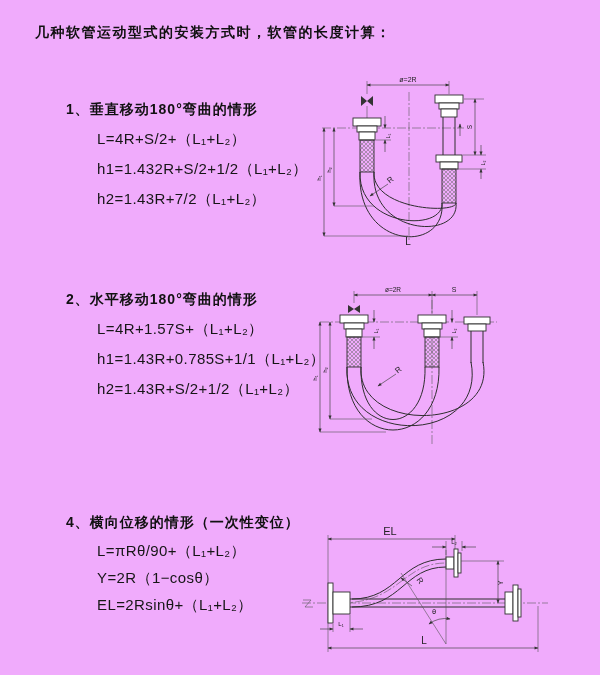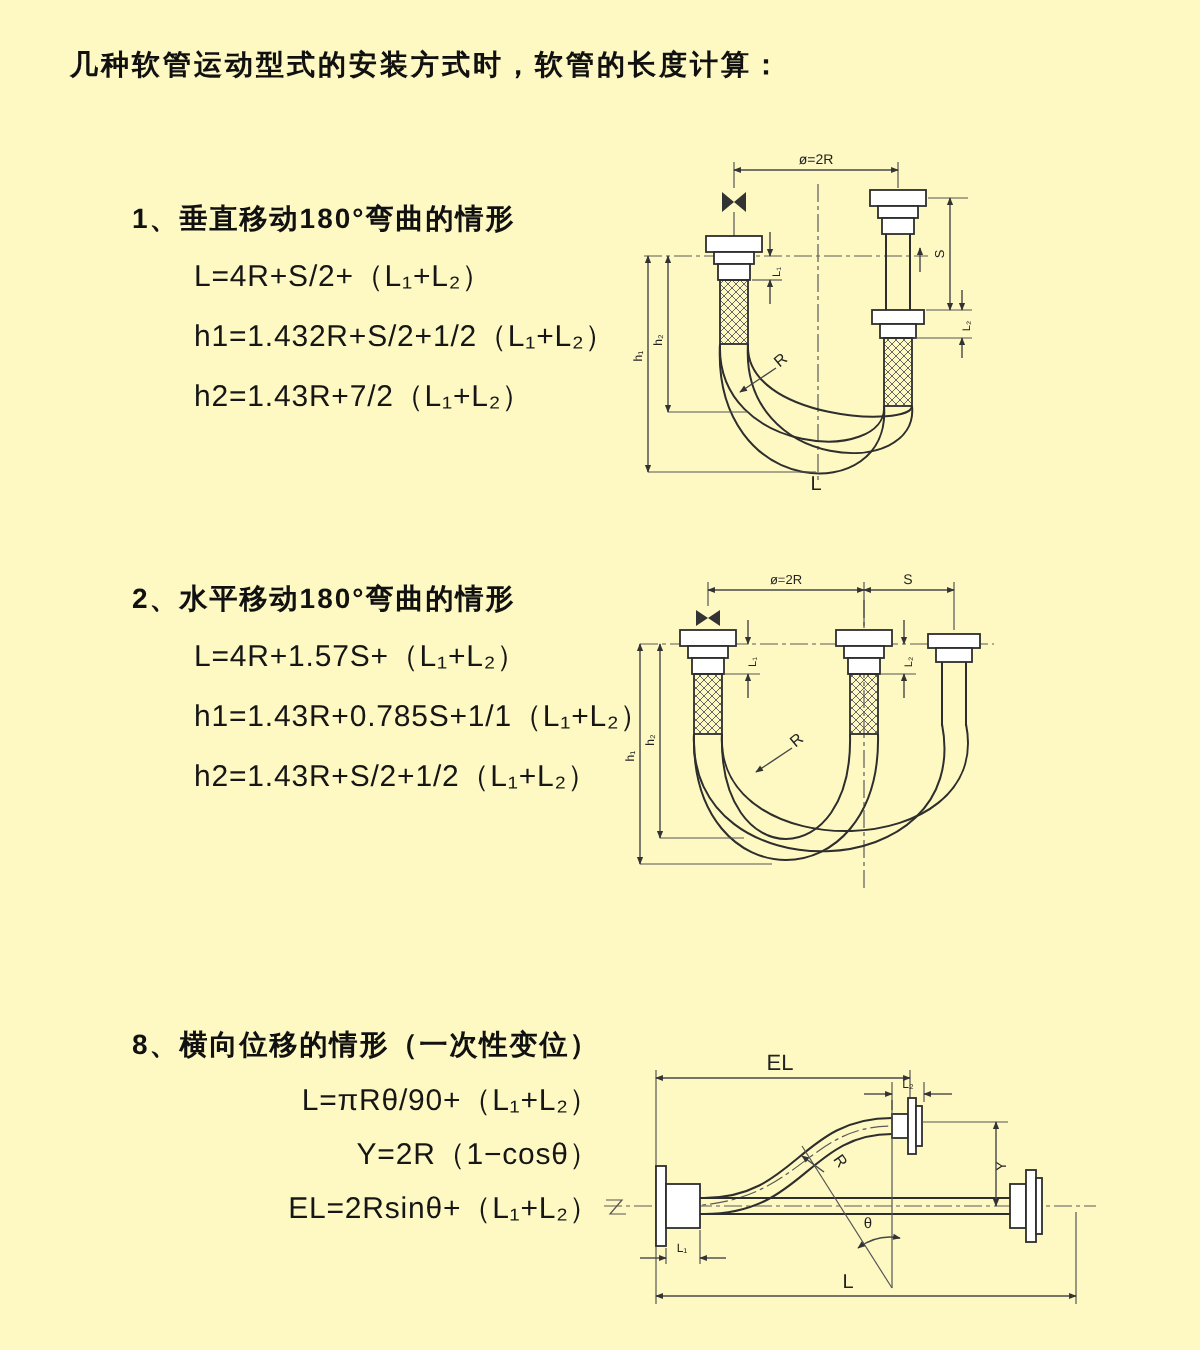--- a/index.html
+++ b/index.html
@@ -1,30 +1,30 @@
 <!DOCTYPE html>
 <html><head>
 <meta charset="utf-8">
 <style>
   html,body{margin:0;padding:0;background:#e8e8e8;}
   .page{
-    position:relative;width:600px;height:675px;background:#fef9c3;
+    position:relative;width:600px;height:675px;background:#f0abfc;
     font-family:"Liberation Sans","DejaVu Sans",sans-serif;color:#1a1a1a;
     overflow:hidden;margin:0 auto;
   }
   .doc-title{
     position:absolute;left:35px;top:24px;font-size:14px;font-weight:bold;
     letter-spacing:1.5px;color:#111;
   }
   .section{position:absolute;left:66px;}
   .section .heading{font-size:14px;font-weight:bold;letter-spacing:1px;color:#111;}
   .section .formulas{margin-left:31px;margin-top:5px;}
   .section .formula{font-size:15px;color:#161616;letter-spacing:0.4px;}
   .lh30 .formula{line-height:30px;height:30px;}
-  .lh27 .formula{line-height:27px;height:27px;text-align:right;}
+  .lh27 .formula{line-height:27px;height:27px;}
   .diagram{position:absolute;}
   svg{display:block;}
   svg text{font-family:"Liberation Sans","DejaVu Sans",sans-serif;fill:#222;}
   .drw{stroke:#2e2e2e;stroke-width:1;fill:none;}
   .drw2{stroke:#2e2e2e;stroke-width:0.9;fill:#fff;}
   .dim{stroke:#474747;stroke-width:0.7;fill:none;}
   .cl{stroke:#5a5a5a;stroke-width:0.6;fill:none;stroke-dasharray:9 2 2 2;}
   .thin{stroke:#555;stroke-width:0.6;fill:none;}
 </style>
 </head>
@@ -46,21 +46,21 @@
   <div class="section lh30" style="top:291px">
     <div class="heading">2、水平移动180°弯曲的情形</div>
     <div class="formulas">
       <div class="formula">L=4R+1.57S+（L₁+L₂）</div>
       <div class="formula">h1=1.43R+0.785S+1/1（L₁+L₂）</div>
       <div class="formula">h2=1.43R+S/2+1/2（L₁+L₂）</div>
     </div>
   </div>
 
   <div class="section lh27" style="top:514px">
-    <div class="heading">8、横向位移的情形（一次性变位）</div>
+    <div class="heading">4、横向位移的情形（一次性变位）</div>
     <div class="formulas">
       <div class="formula">L=πRθ/90+（L₁+L₂）</div>
       <div class="formula">Y=2R（1−cosθ）</div>
       <div class="formula">EL=2Rsinθ+（L₁+L₂）</div>
     </div>
   </div>
 
   <div class="diagram" style="left:312px;top:70px">
     <svg width="218" height="178" viewBox="0 0 218 178">
       <defs>

